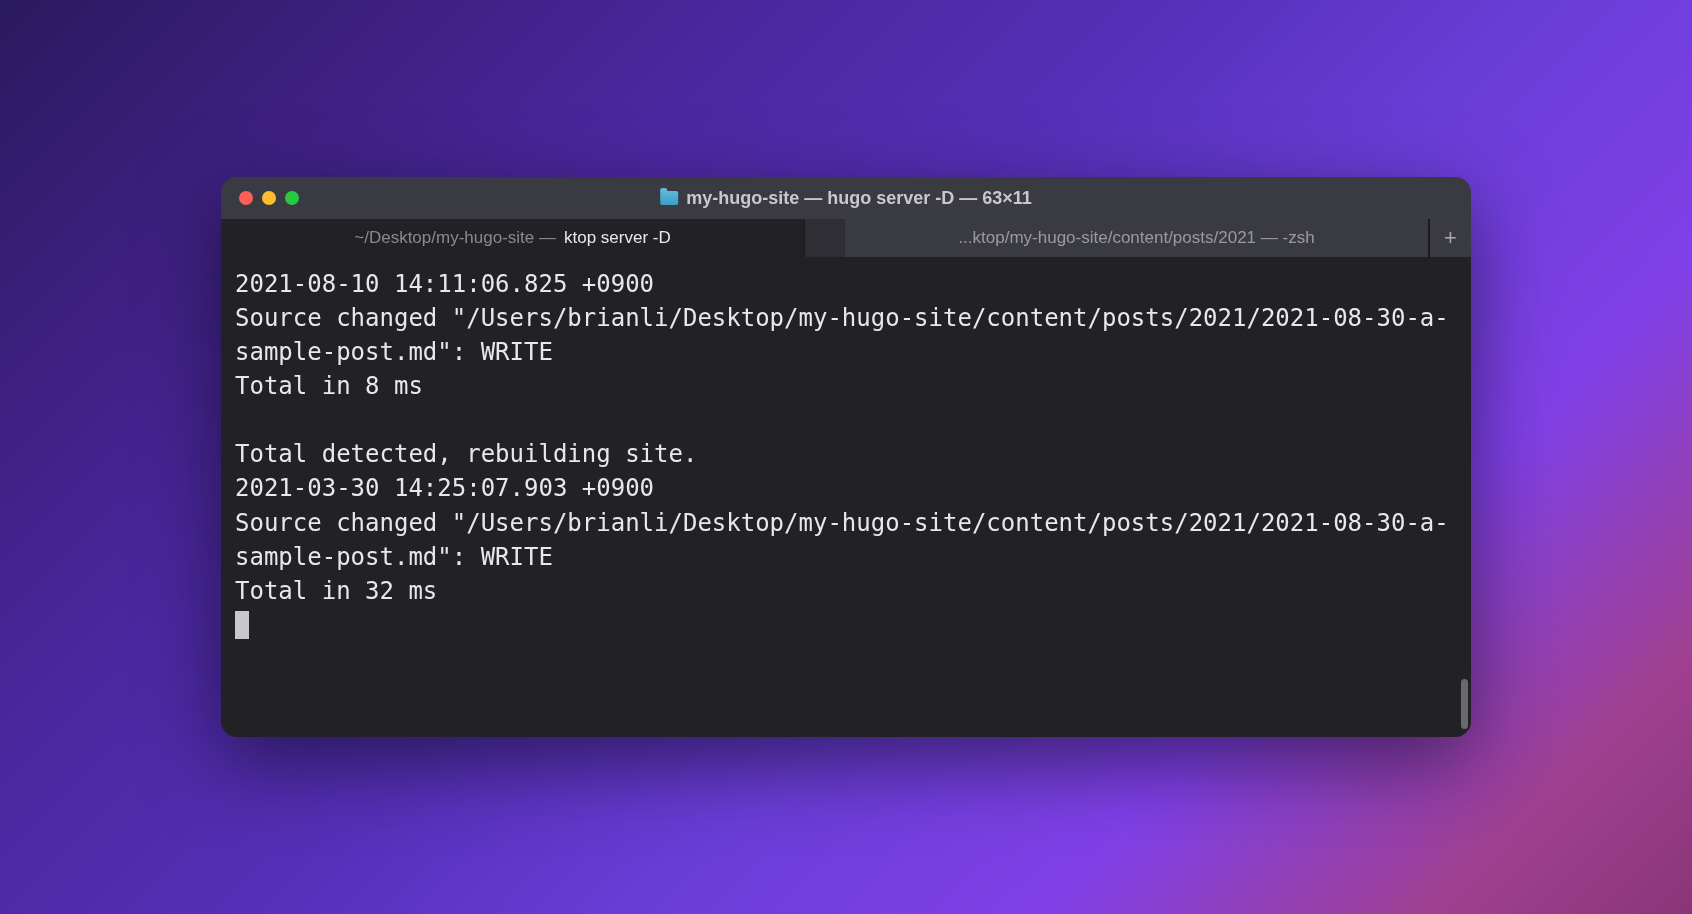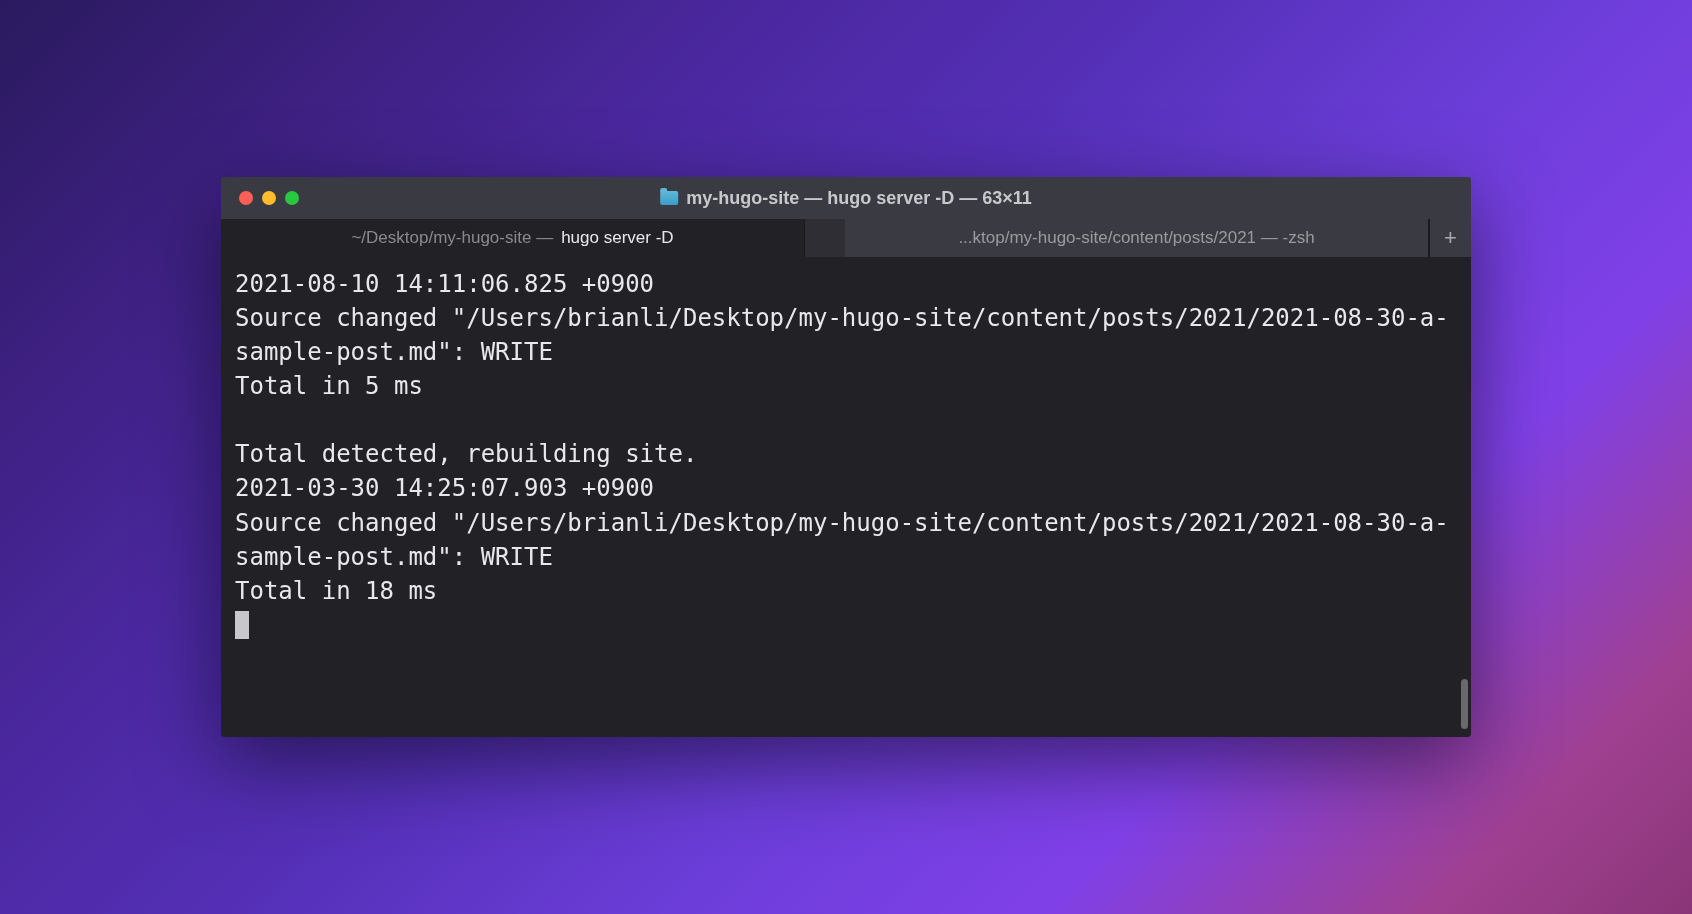--- a/index.html
+++ b/index.html
@@ -12,21 +12,21 @@
       align-items: center;
       justify-content: center;
       font-family: -apple-system, BlinkMacSystemFont, "Segoe UI", sans-serif;
       overflow: hidden;
     }
     
     .terminal-window {
       width: 1250px;
       height: 560px;
       background: #3a3a42;
-      border-radius: 4px;
+      border-radius: 16px;
       box-shadow: 0 25px 80px rgba(0,0,0,0.5);
       display: flex;
       flex-direction: column;
       overflow: hidden;
       position: relative;
     }
     
     .titlebar {
       height: 42px;
       background: #3a3a42;
@@ -174,33 +174,33 @@
     </div>
     <div class="title-center">
       <span class="folder-icon"></span>
       <span>my-hugo-site — hugo server -D — 63×11</span>
     </div>
   </div>
 
   <div class="tabbar">
     <div class="tab active">
       <span class="dim">~/Desktop/my-hugo-site — </span>
-        <span class="bright">hugo server -D</span>
+        <span class="bright">ktop server -D</span>
     </div>
     <div class="tab inactive">
       <span>...ktop/my-hugo-site/content/posts/2021 — -zsh</span>
     </div>
     <div class="new-tab">
       <span>+</span>
     </div>
   </div>
 
   <div class="terminal-body"><span>2021-08-10 14:11:06.825 +0900</span>
 <span>Source changed "/Users/brianli/Desktop/my-hugo-site/content/posts/2021/2021-08-30-a-sample-post.md": WRITE</span>
-<span>Total in 5 ms</span>
+<span>Total in 8 ms</span>
 <span></span>
 <span>Total detected, rebuilding site.</span>
 <span>2021-03-30 14:25:07.903 +0900</span>
 <span>Source changed "/Users/brianli/Desktop/my-hugo-site/content/posts/2021/2021-08-30-a-sample-post.md": WRITE</span>
-<span>Total in 18 ms</span>
+<span>Total in 32 ms</span>
 <span class="cursor"></span><div class="scrollbar-indicator"></div></div>
 
 </div>
 
 </body></html>

